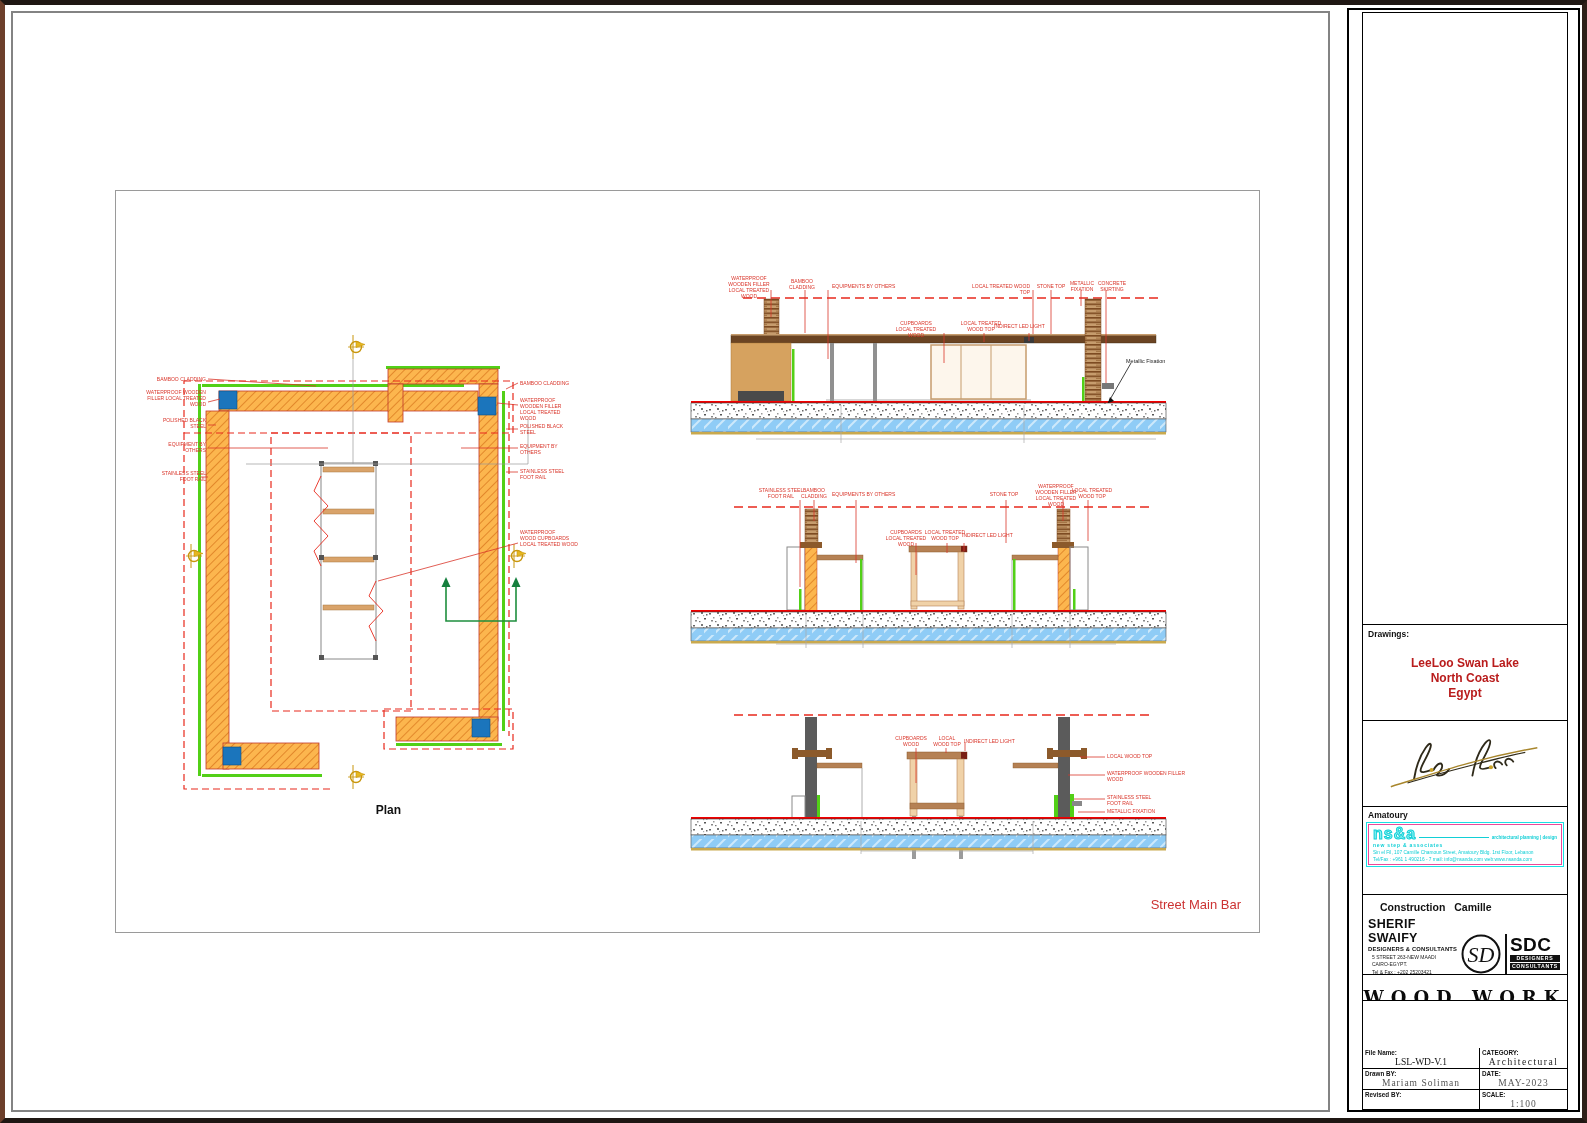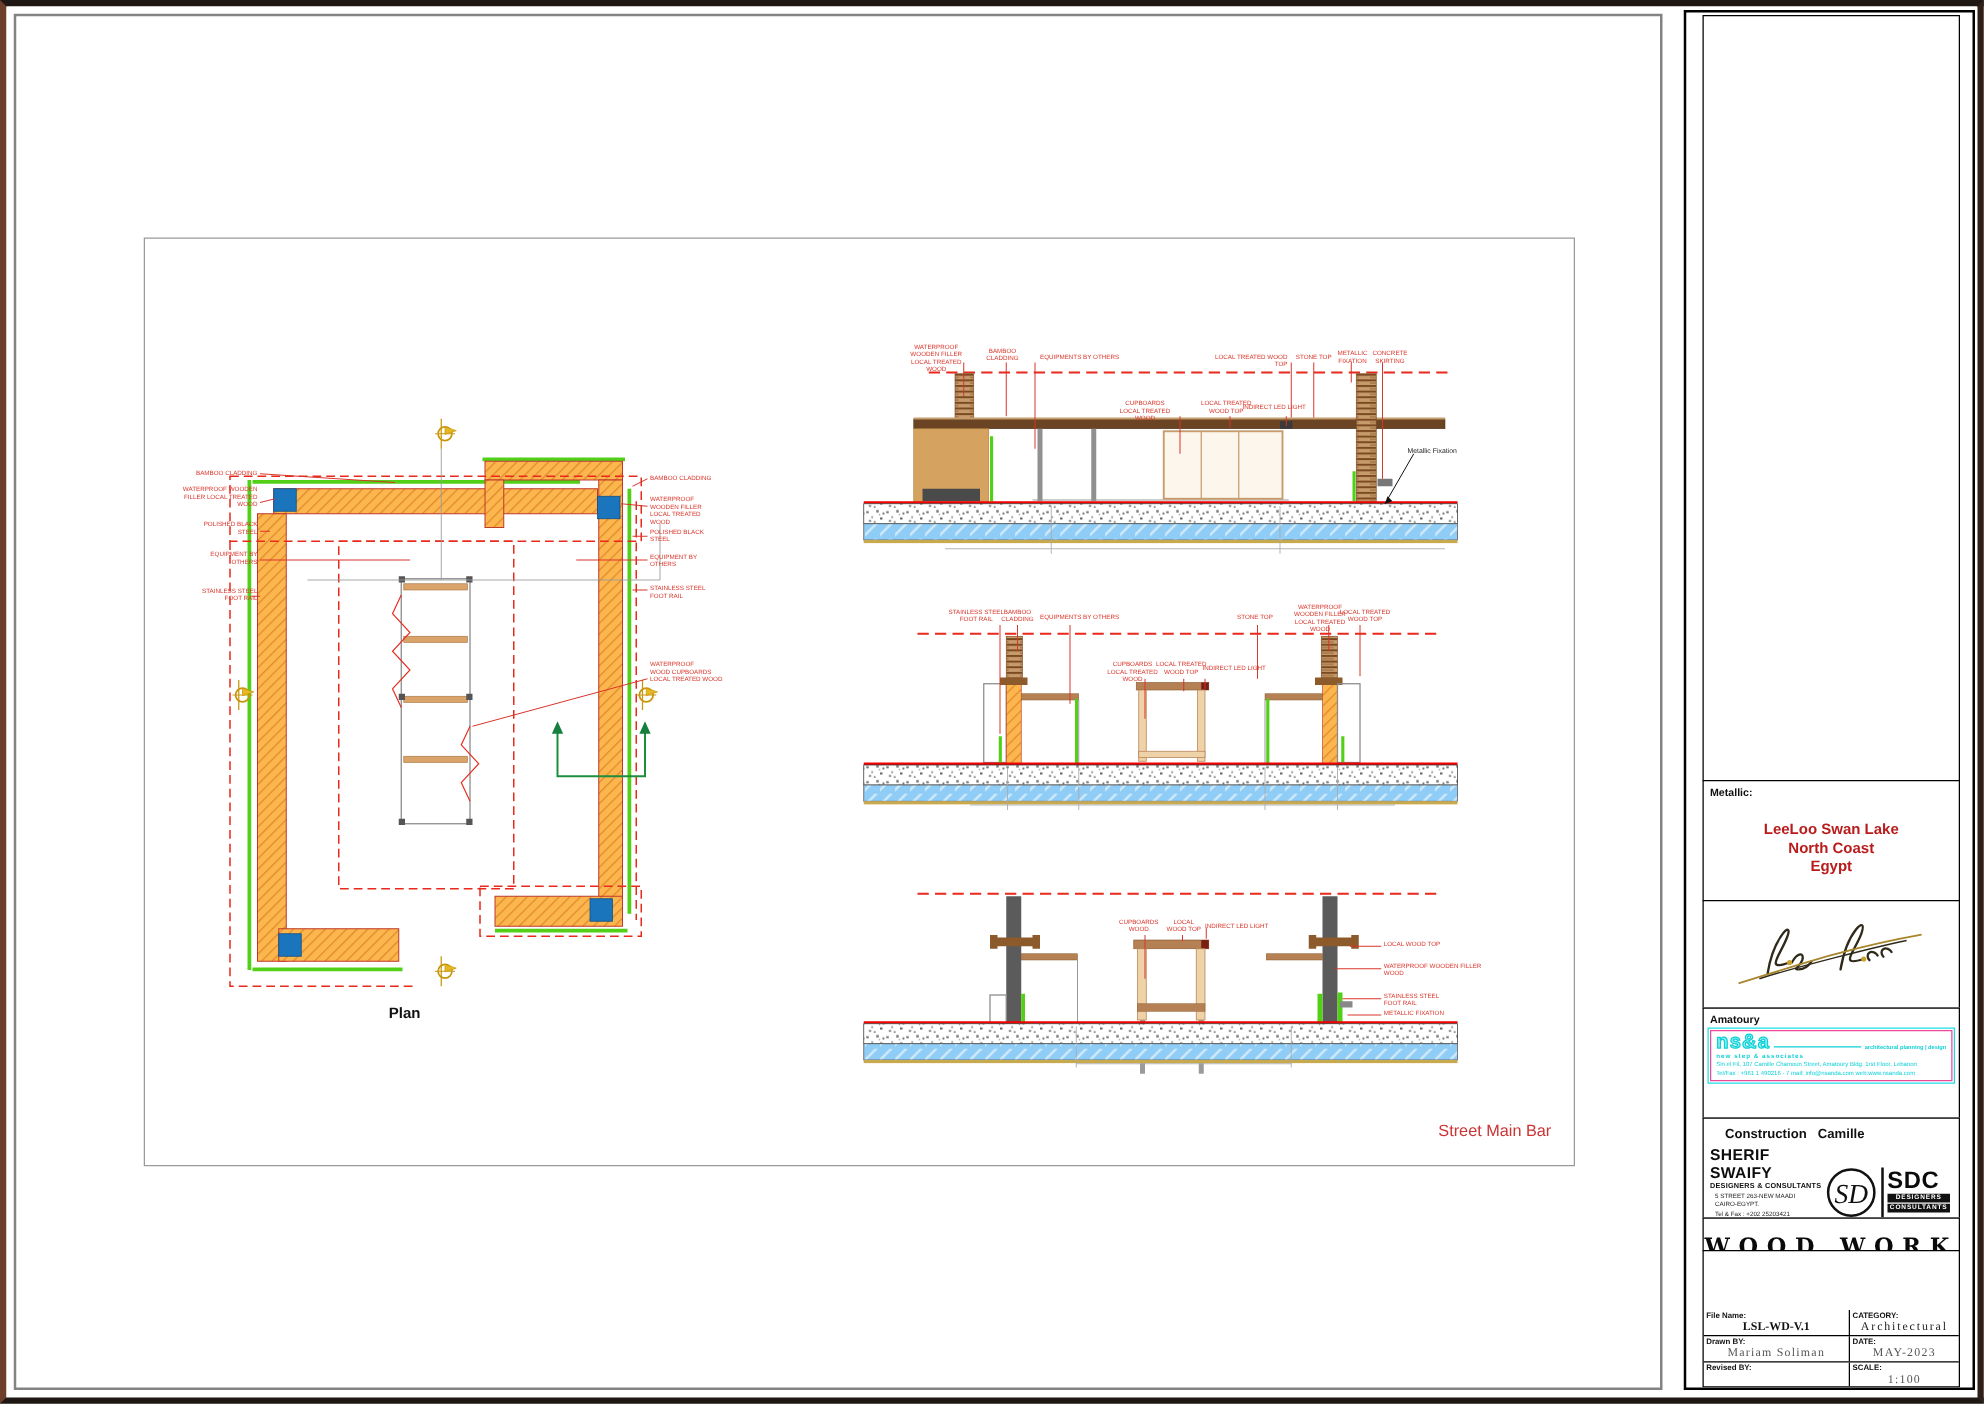--- a/index.html
+++ b/index.html
@@ -5,21 +5,21 @@
   html,body{margin:0;padding:0;background:#fff;}
   body{width:1587px;height:1123px;position:relative;font-family:"Liberation Sans",sans-serif;overflow:hidden;}
   .page{position:absolute;inset:0;border:5px solid;border-color:#1f1713 #2e2019 #1f1713 #6d3f2b;box-sizing:border-box;background:#fff;}
   .main-panel{position:absolute;left:6px;top:6px;width:1315px;height:1097px;border:2px solid #838383;background:#fff;}
   .sheet{position:absolute;left:110px;top:185px;width:1143px;height:741px;border:1px solid #9a9a9a;background:#fff;}
   .sheet svg{position:absolute;left:0;top:0;}
   .lbl{position:absolute;font-size:5px;line-height:1.22;color:#d9352a;white-space:pre-line;letter-spacing:0;}
   .lbl.c{text-align:center;}
   .lbl.r{text-align:right;}
   .lbl.blk{color:#222;font-size:5.5px;}
-  .plan-caption{position:absolute;left:195px;top:612px;width:90px;text-align:left;font-weight:bold;font-size:12px;color:#111;}
+  .plan-caption{position:absolute;left:195px;top:612px;width:90px;text-align:right;font-weight:bold;font-size:12px;color:#111;}
   .sheet-caption{position:absolute;right:18px;top:706px;width:200px;text-align:right;font-size:13px;color:#cc3333;}
   
   .tb{position:absolute;left:1342px;top:3px;width:233px;height:1104px;border:2px solid #000;background:#fff;box-sizing:border-box;}
   .tb-box{position:absolute;left:13px;width:206px;border:1px solid #000;background:#fff;box-sizing:border-box;}
   .tb-empty{top:2px;height:613px;}
   .tb-project{top:614px;height:97px;}
   .tb-proj-label{font-size:8.5px;font-weight:bold;padding:4px 0 0 5px;color:#111;}
   .tb-proj-name{margin-top:17px;text-align:center;font-weight:bold;font-size:12px;line-height:1.25;color:#b91c1c;white-space:pre-line;}
   .tb-sign{top:710px;height:87px;}
   .tb-designer{top:796px;height:89px;}
@@ -47,21 +47,21 @@
   .tb-grid{top:990px;height:110px;}
   .tg-row{position:absolute;left:0;width:100%;border-bottom:1px solid #000;box-sizing:border-box;}
   .tg-cell{position:absolute;top:0;height:100%;box-sizing:border-box;}
   .tg-cell.l{left:0;width:117px;border-right:1px solid #000;}
   .tg-cell.r{left:117px;right:0;}
   .tg-lab{font-size:6.3px;font-weight:bold;color:#111;padding:1px 0 0 2px;}
   .tg-lab.u{text-decoration:underline;}
   .serifv{font-family:"Liberation Serif",serif;text-align:center;}
   .v-title{font-size:15px;font-weight:bold;letter-spacing:1px;margin-top:7px;color:#0d0d0d;}
   .v-no{font-size:17px;font-weight:bold;letter-spacing:1px;margin-top:9px;color:#0d0d0d;}
-  .v-file{font-size:9.5px;font-weight:bold;color:#111;margin-top:1px;}
+  .v-file{font-size:9.5px;font-weight:normal;color:#111;margin-top:1px;}
   .v-cat{font-size:9.5px;letter-spacing:1.5px;color:#222;margin-top:1px;}
   .v-gray{font-size:9.5px;letter-spacing:1px;color:#555;margin-top:1px;}
 </style>
 </head>
 <body>
 
 <div class="page">
   <div class="main-panel"></div>
 
   <div class="sheet">
@@ -421,21 +421,21 @@
     <div class="lbl" style="left:991px;top:617px;width:70px;">METALLIC FIXATION</div>
 
     <div class="plan-caption">Plan</div>
     <div class="sheet-caption">Street Main Bar</div>
   </div>
 
   <div class="tb">
     <div class="tb-box tb-empty"></div>
 
     <div class="tb-box tb-project">
-      <div class="tb-proj-label">Metallic:</div>
+      <div class="tb-proj-label">Drawings:</div>
       <div class="tb-proj-name">LeeLoo Swan Lake
 North Coast
 Egypt</div>
     </div>
 
     <div class="tb-box tb-sign">
       <svg width="204" height="85" viewBox="0 0 220 90">
         <g fill="none" stroke="#2f2a1a" stroke-width="2" stroke-linecap="round">
           <path d="M55,62 C60,30 78,14 72,30 C66,46 52,60 74,52"></path>
           <path d="M76,52 c5,-9 11,-9 9,-2 c-2,6 -9,8 -3,8 c5,0 9,-4 11,-7"></path>

